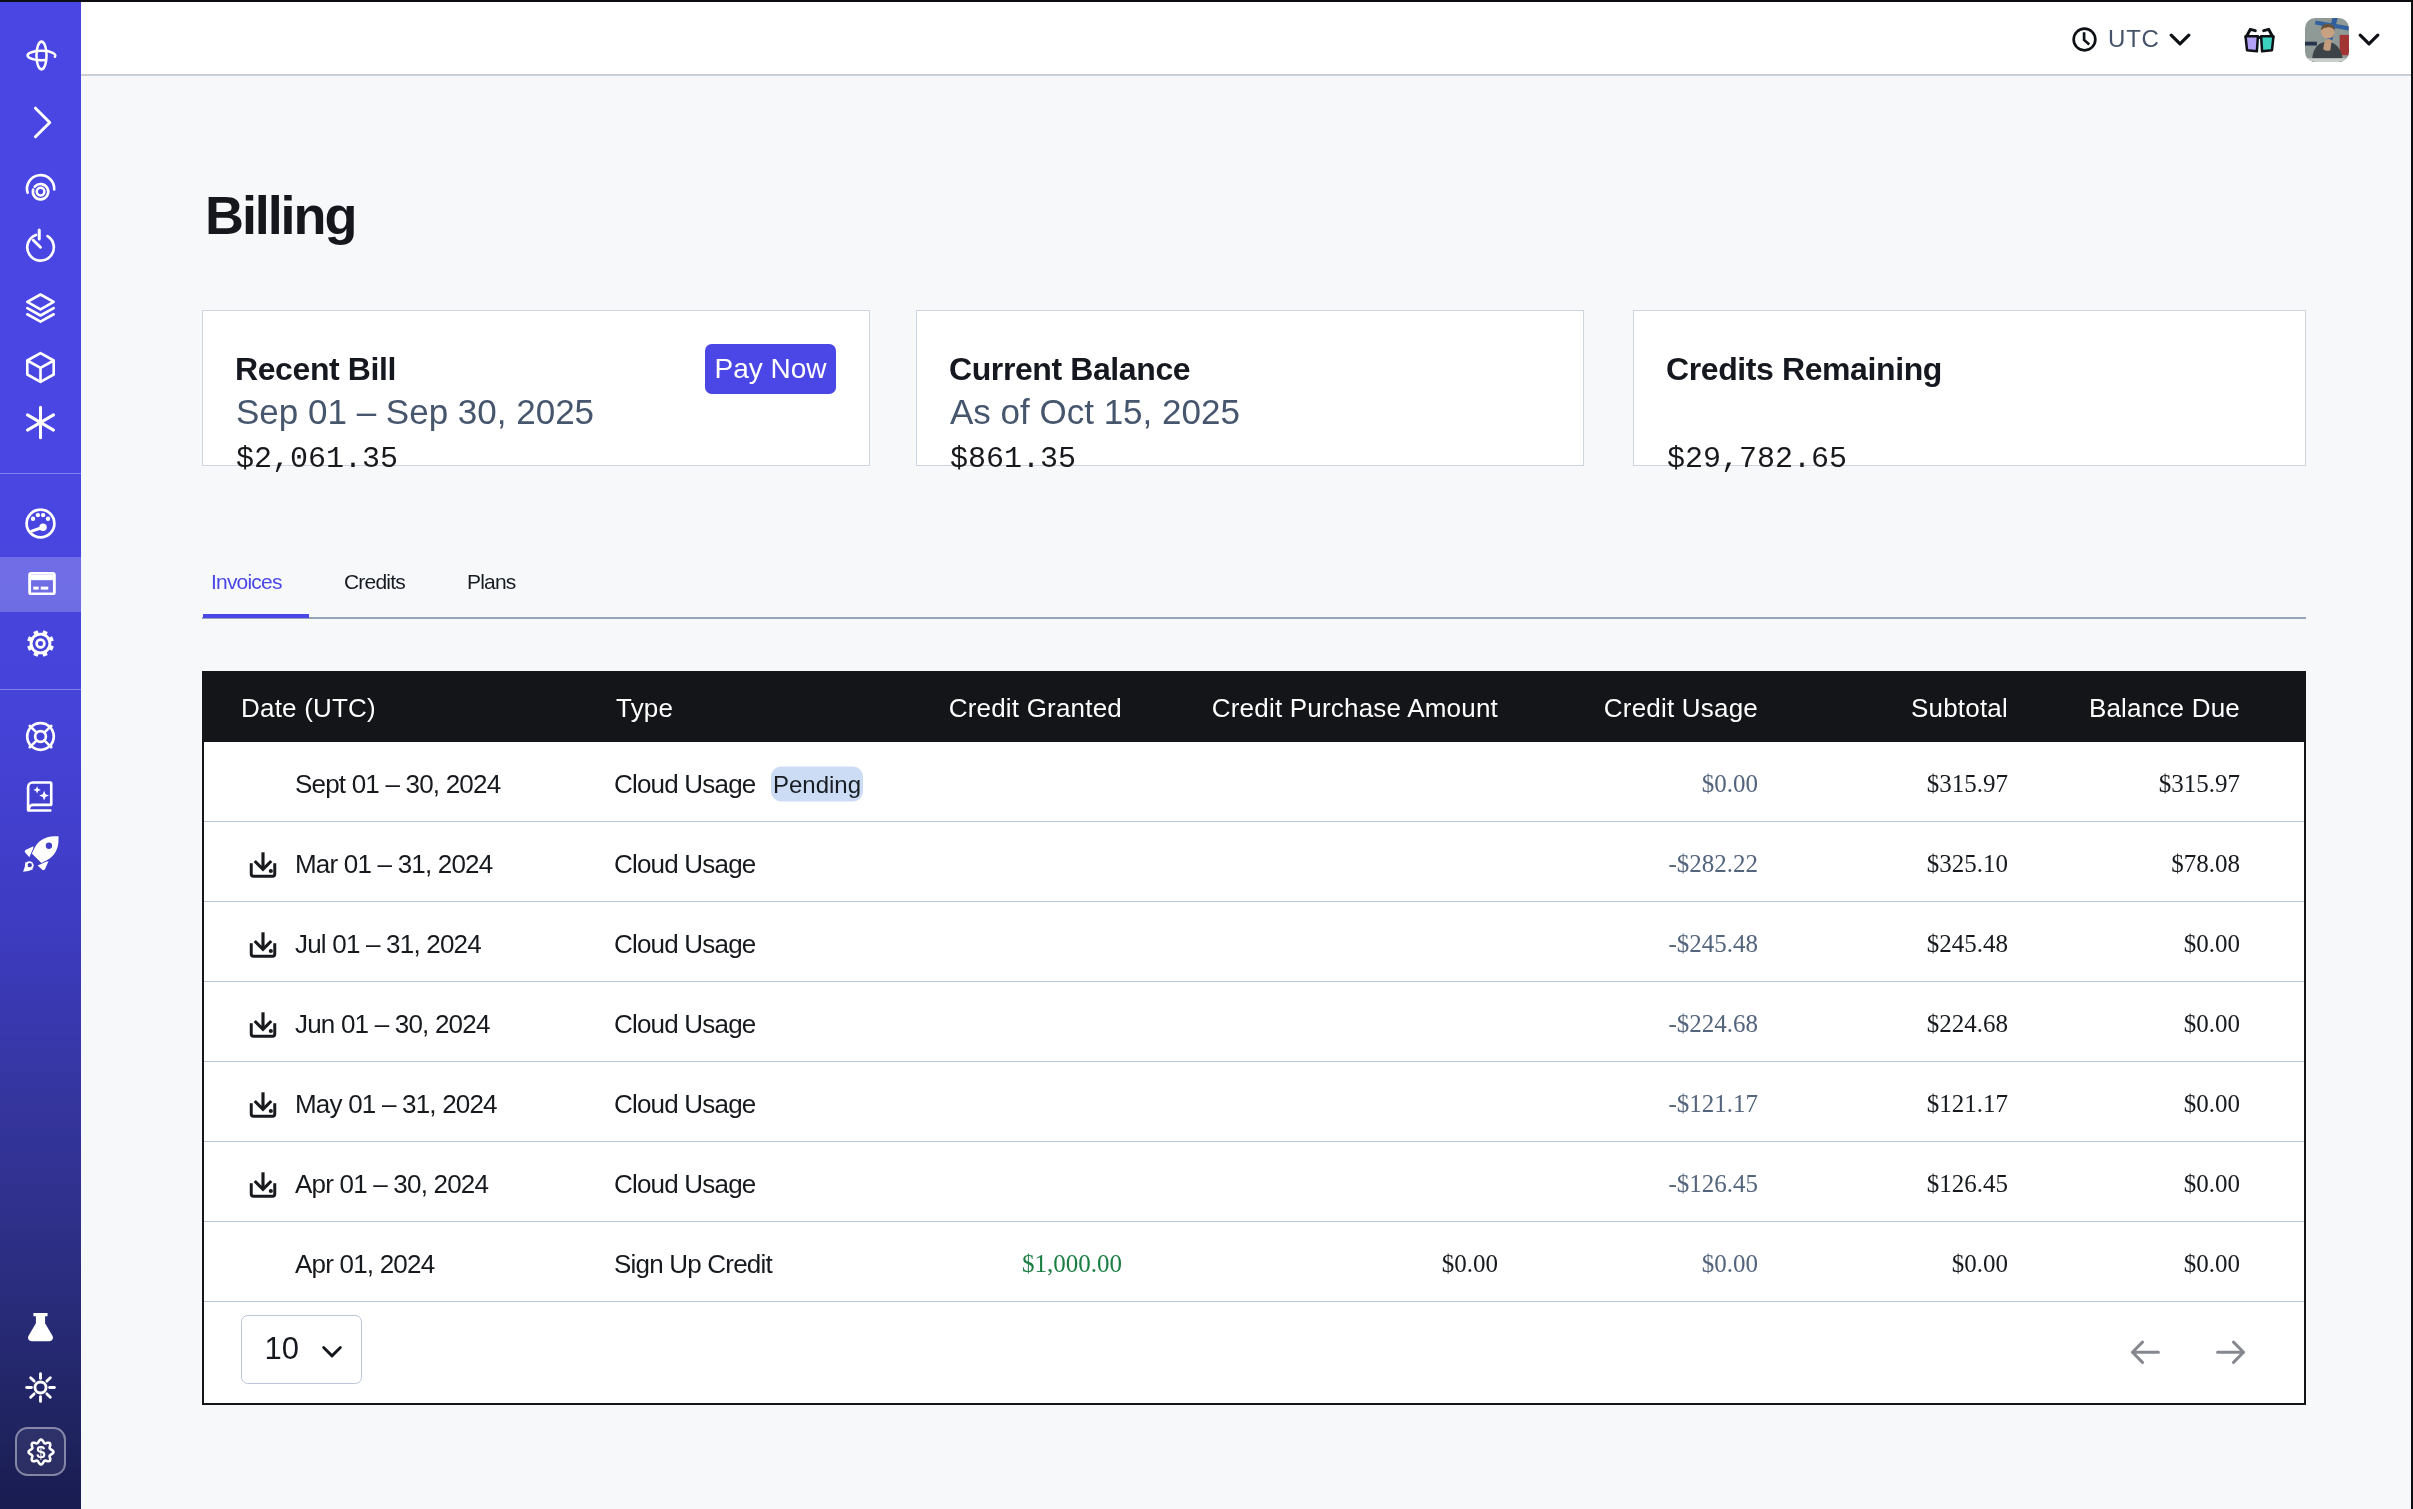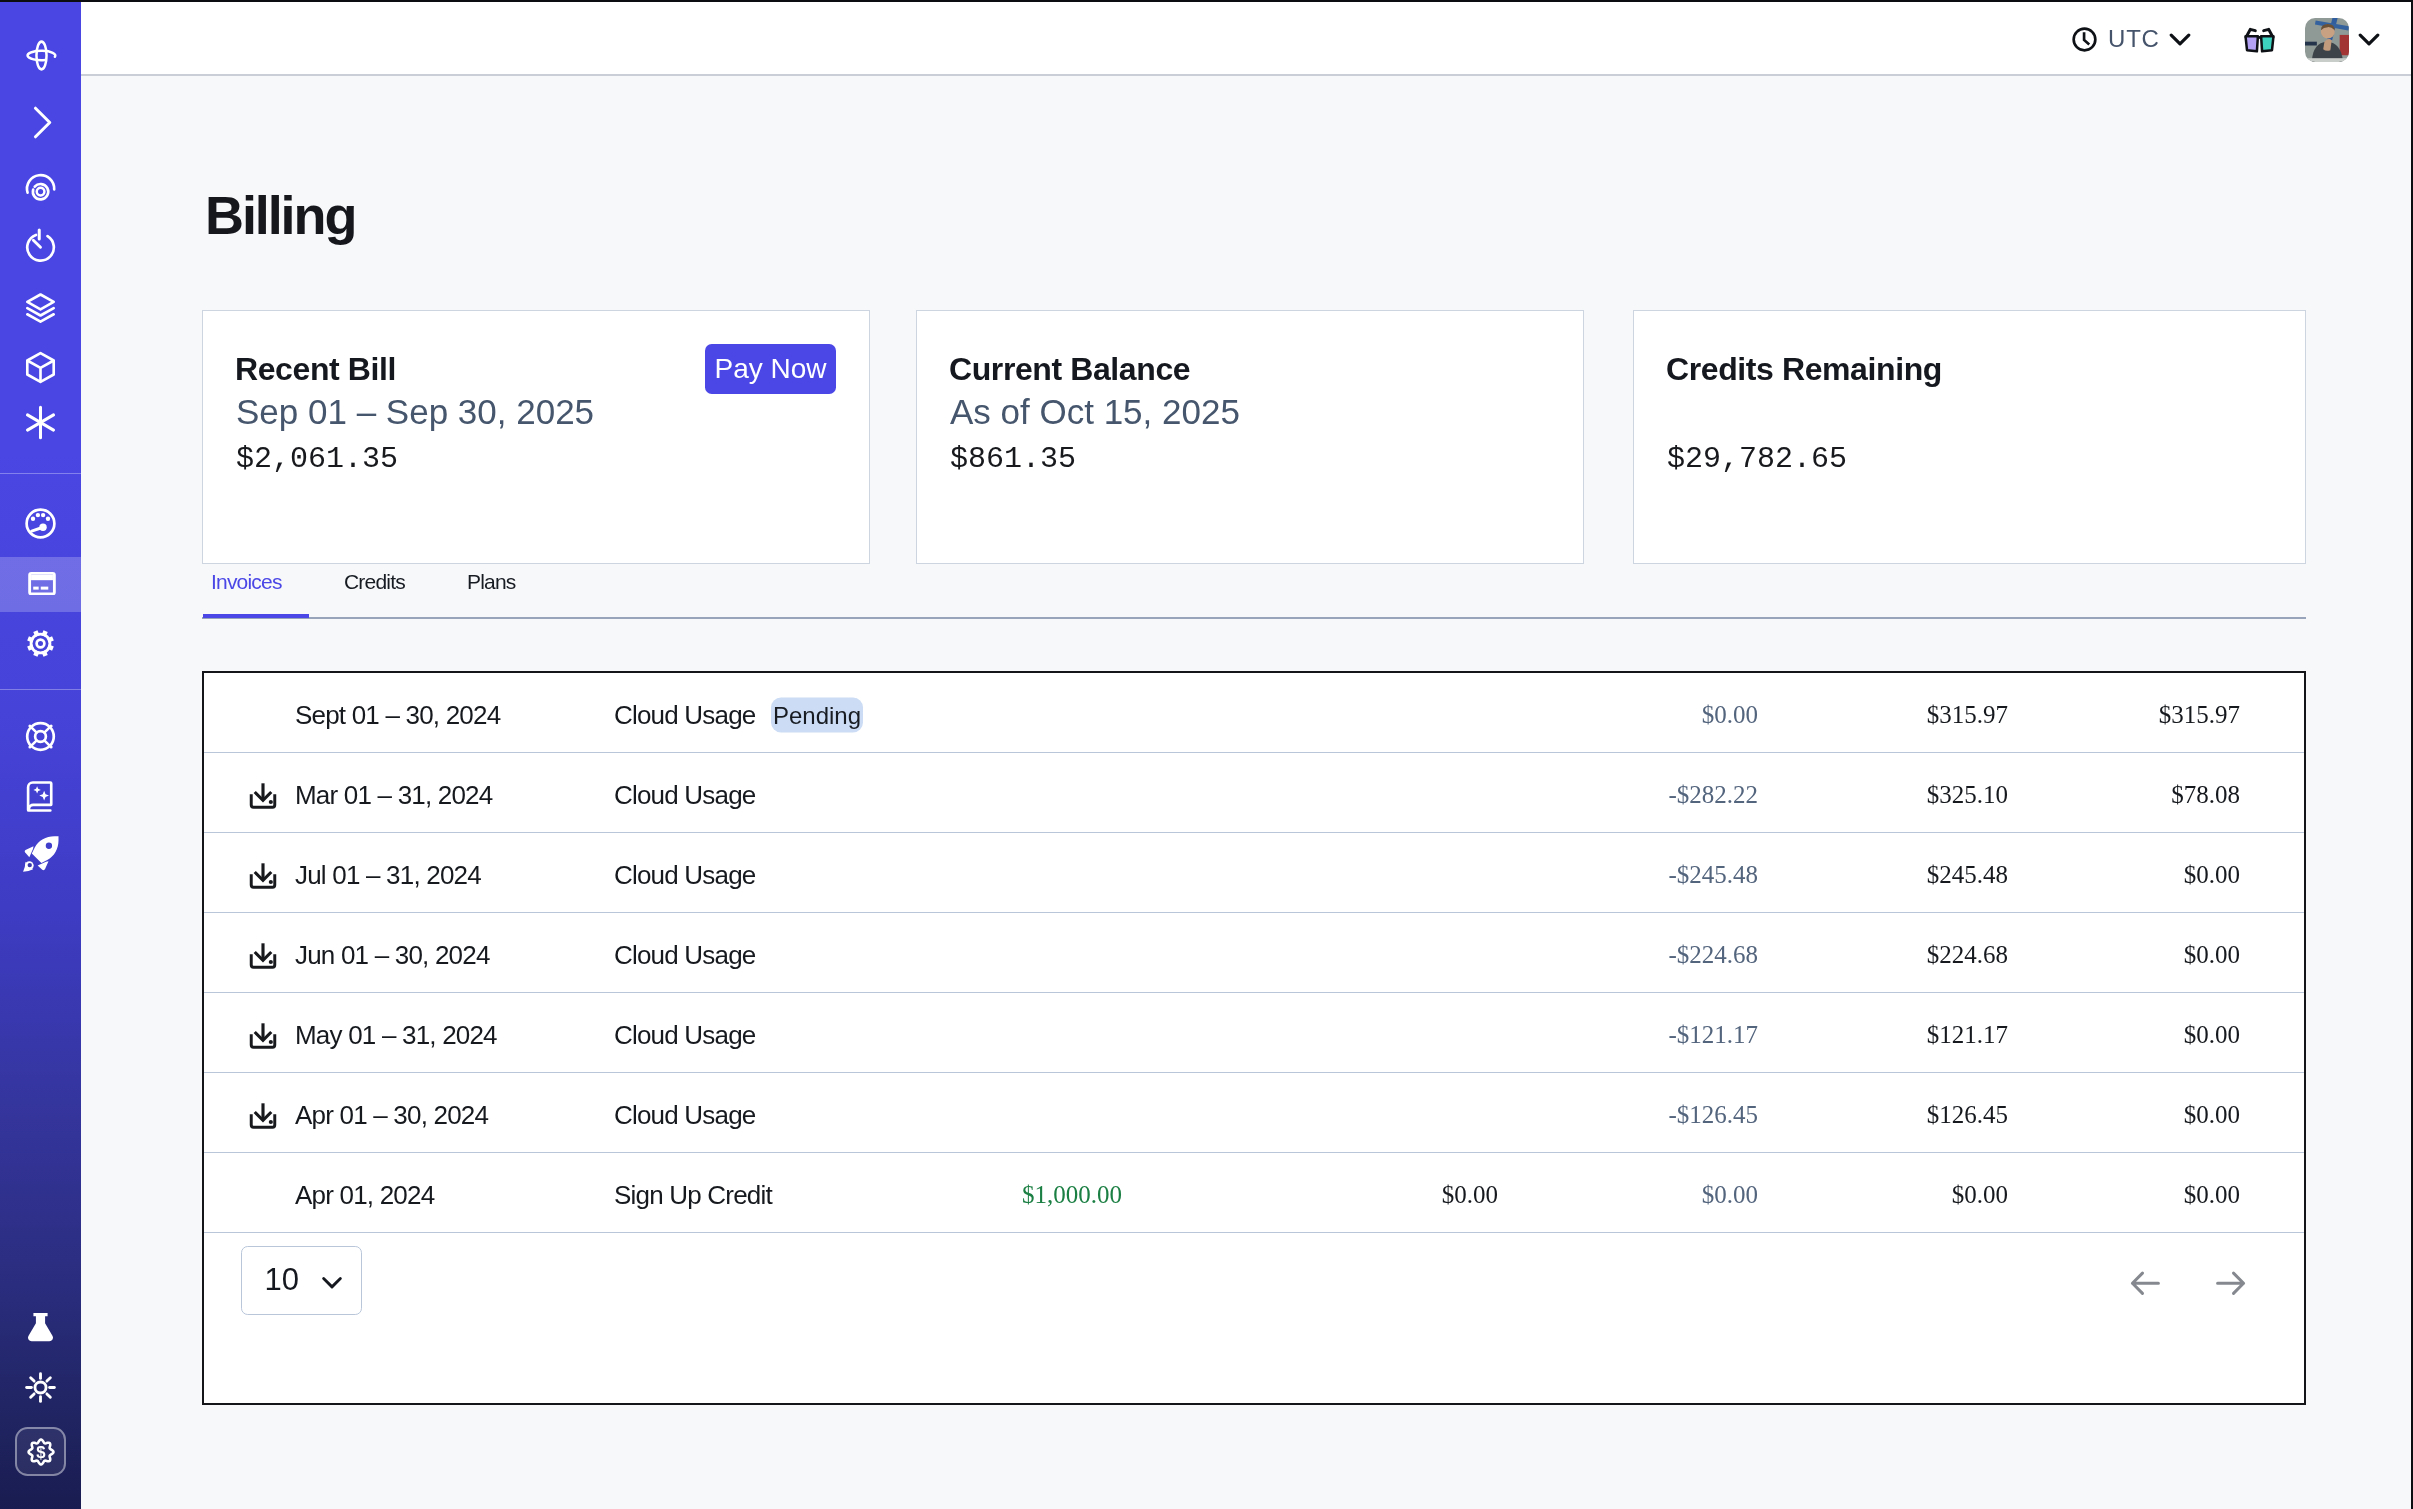--- a/index.html
+++ b/index.html
@@ -9,21 +9,21 @@
 #topline{left:0;top:0;width:2413px;height:1.7px;background:#0c0d10;z-index:60}
 #rightline{right:0;top:0;width:2.5px;height:1510px;background:#0c0d10;z-index:60}
 #sidebar{left:0;top:1.7px;width:81px;height:1508px;z-index:40;
   background:linear-gradient(180deg,#4946e3 0%,#4946e3 30%,#4643d9 47%,#3e3cc4 60%,#35359e 73%,#2a2d7e 85%,#202461 94%,#191c50 100%);}
 .sdiv{position:absolute;left:0;width:81px;height:1.7px;background:rgba(255,255,255,0.32)}
 #shl{position:absolute;left:0;top:555px;width:81px;height:55px;background:rgba(255,255,255,0.22)}
 .sic{position:absolute}
 #topbar{left:81px;top:1.7px;width:2330px;height:72px;background:#ffffff;border-bottom:2.5px solid #c9ced7;z-index:30}
 #utc{left:2108px;top:25px;font-size:24px;color:#45536b;letter-spacing:0.8px;z-index:35}
 #h1{left:205px;top:184px;font-size:54px;font-weight:bold;letter-spacing:-2.1px;color:#15171c;z-index:5}
-.card{position:absolute;top:310px;height:254px;background:#fff;border:1.7px solid #ccd5e0;box-sizing:border-box;z-index:5}
+.card{position:absolute;top:310px;height:156px;background:#fff;border:1.7px solid #ccd5e0;box-sizing:border-box;z-index:5}
 #card1{left:202px;width:668px}
 #card2{left:916px;width:668px}
 #card3{left:1633px;width:673px}
 .ctitle{position:absolute;left:32px;top:40px;font-size:32px;font-weight:bold;color:#15181e;letter-spacing:-0.4px}
 .csub{position:absolute;left:33px;top:81px;font-size:35px;color:#46566d;letter-spacing:0px}
 .camount{position:absolute;left:33px;top:131px;font-family:"Liberation Mono",monospace;font-size:30px;color:#17191d}
 #paybtn{position:absolute;right:33px;top:33px;width:131px;height:50px;background:#4b47e6;border-radius:6.7px;
   color:#fff;font-size:28px;display:flex;align-items:center;justify-content:center}
 .tab{position:absolute;top:570px;font-size:21px;letter-spacing:-0.8px;color:#171b22;z-index:5}
 #tabu{left:203px;top:614px;width:106px;height:4.2px;background:#4b47e6;z-index:6}
@@ -215,20 +215,29 @@
 <div class="card" id="card3">
   <div class="ctitle">Credits Remaining</div>
   <div class="camount">$29,782.65</div>
 </div>
 <div class="tab" style="left:211px;color:#4b47e6">Invoices</div>
 <div class="tab" style="left:344px">Credits</div>
 <div class="tab" style="left:467px">Plans</div>
 <div class="abs" id="tabborder"></div>
 <div class="abs" id="tabu"></div>
 <div class="abs" id="table">
+<div id="thead">
+  <span class="th" style="left:37px">Date (UTC)</span>
+  <span class="th" style="left:412px">Type</span>
+  <span class="th" style="right:1182px">Credit Granted</span>
+  <span class="th" style="right:806px">Credit Purchase Amount</span>
+  <span class="th" style="right:546px">Credit Usage</span>
+  <span class="th" style="right:296px">Subtotal</span>
+  <span class="th" style="right:64px">Balance Due</span>
+</div>
 <div class="trow">
   <span class="cell" style="left:91px">Sept 01 – 30, 2024</span>
   <span class="cell" style="left:410px">Cloud Usage</span>
   <span class="badge">Pending</span>
   <span class="cell mono gray" style="right:546px">$0.00</span>
   <span class="cell mono" style="right:296px">$315.97</span>
   <span class="cell mono" style="right:64px">$315.97</span>
 </div>
 <div class="trow">
   <svg class="dlic" width="28" height="27" viewBox="0 0 32 31" style="position:absolute;left:45px;top:28.5px">

